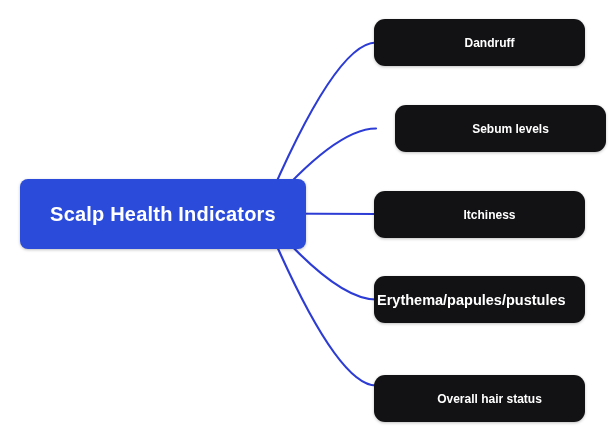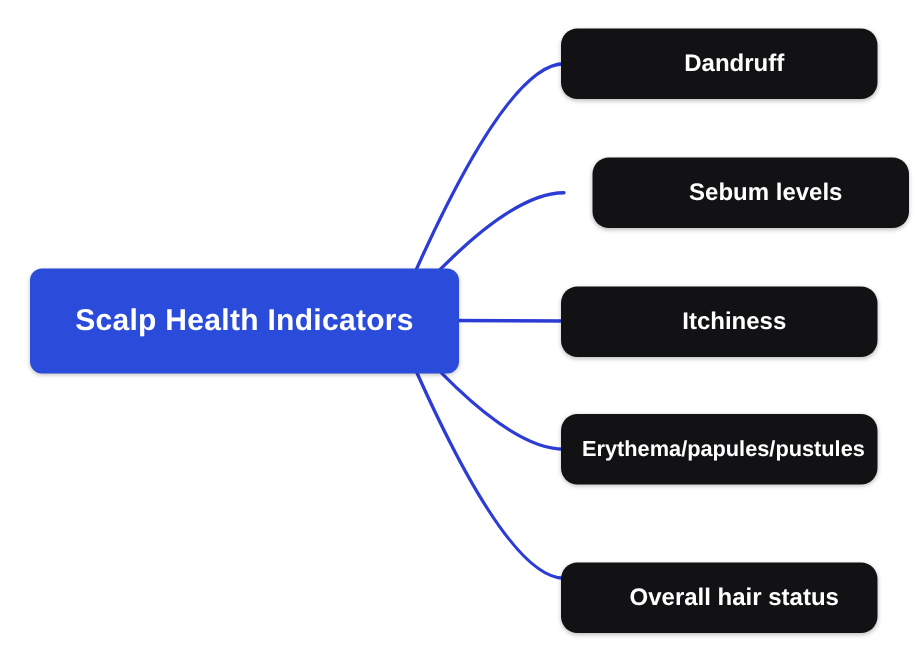--- a/index.html
+++ b/index.html
@@ -50,27 +50,27 @@
     background: var(--root-fill);
     border-radius: 8px;
     font-size: 20px;
     letter-spacing: 0.2px;
   }
   .node-branch {
     left: 374px;
     width: 211px; height: 47px;
     background: var(--node-fill);
     border-radius: 11px;
-    font-size: 16px;
+    font-size: 12px;
     padding-left: 20px;
   }
   .node-branch.b0 { top: 19px; }
   .node-branch.b1 { top: 105px; margin-left: 21px; }
   .node-branch.b2 { top: 191px; }
-  .node-branch.b3 { top: 276px; font-size: 14.5px; justify-content: flex-start; padding-left: 14px; }
+  .node-branch.b3 { top: 276px; font-size: 14.5px; justify-content: flex-start; padding-left: 3px; }
   .node-branch.b4 { top: 362px; margin-top: 13px; }
 </style>
 </head>
 <body>
 
 <div class="canvas">
 
   <svg class="edges" viewBox="0 0 609 433" aria-hidden="true">
     <path d="M 263 213 Q 335 42.5 376 42.5"></path>
     <path d="M 263 213 Q 335 128.5 376 128.5"></path>

